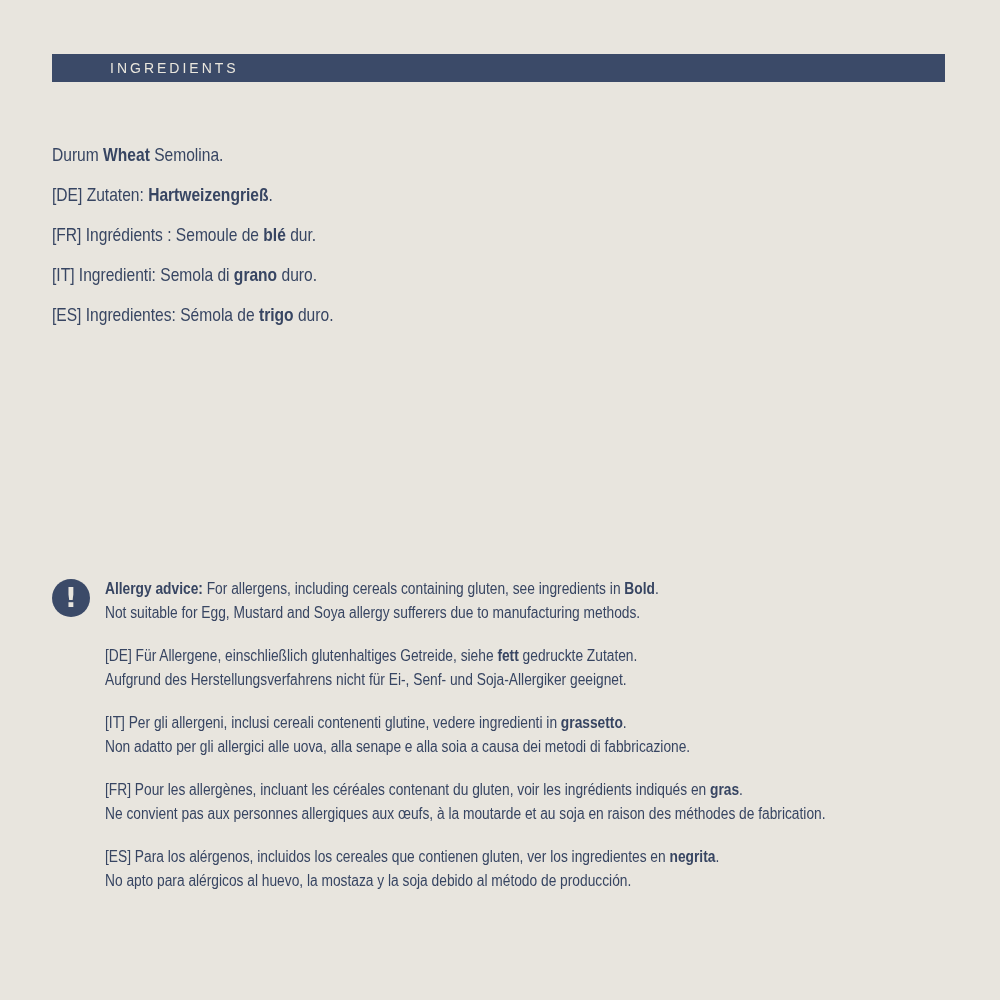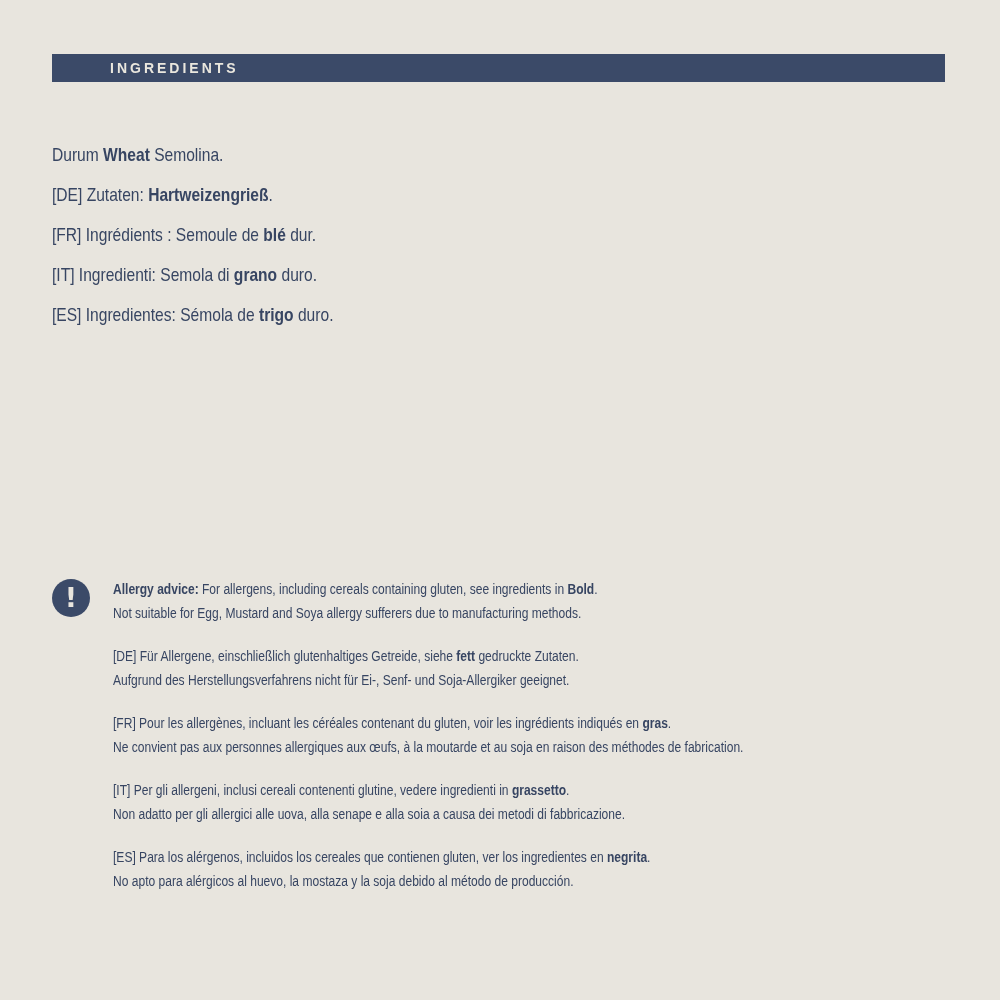--- a/index.html
+++ b/index.html
@@ -26,21 +26,21 @@
     width: 893px;
     height: 28px;
     background: #3b4a68;
     display: flex;
     align-items: center;
   }
   .header-title {
     margin-left: 14px;
     color: #eae7de;
     font-size: 14px;
-    font-weight: bold;
+    font-weight: normal;
     letter-spacing: 3px;
     white-space: nowrap;
     padding-left: 44px;
   }
   .ingredients {
     position: absolute;
     left: 52px;
     top: 105px;
     margin-top: 39px;
   }
@@ -72,22 +72,22 @@
     line-height: 1;
     padding-bottom: 2px;
   }
   .allergy-text {
     position: absolute;
     left: 105px;
     top: 577px;
     width: 880px;
   }
   .allergy-text p {
-    margin: 0 0 19px 8px;
-    font-size: 14px;
+    margin: 0 0 19px 0;
+    font-size: 16px;
     line-height: 24px;
   }
   .al-line {
     display: block;
     white-space: nowrap;
     transform: scaleX(0.86);
     transform-origin: 0 50%;
   }
   .b {
     font-weight: bold;
@@ -117,26 +117,26 @@
   <div class="allergy-text">
     <p>
       <span class="al-line"><span class="b">Allergy advice:</span><span> For allergens, including cereals containing gluten, see ingredients in </span><span class="b">Bold</span><span>.</span></span>
       <span class="al-line"><span>Not suitable for Egg, Mustard and Soya allergy sufferers due to manufacturing methods.</span></span>
     </p>
     <p>
       <span class="al-line"><span>[DE] Für Allergene, einschließlich glutenhaltiges Getreide, siehe </span><span class="b">fett</span><span> gedruckte Zutaten.</span></span>
       <span class="al-line"><span>Aufgrund des Herstellungsverfahrens nicht für Ei-, Senf- und Soja-Allergiker geeignet.</span></span>
     </p>
     <p>
+      <span class="al-line"><span>[IT] Per gli allergeni, inclusi cereali contenenti glutine, vedere ingredienti in </span><span class="b">grassetto</span><span>.</span></span>
+      <span class="al-line"><span>Non adatto per gli allergici alle uova, alla senape e alla soia a causa dei metodi di fabbricazione.</span></span>
+    </p>
+    <p>
       <span class="al-line"><span>[FR] Pour les allergènes, incluant les céréales contenant du gluten, voir les ingrédients indiqués en </span><span class="b">gras</span><span>.</span></span>
       <span class="al-line"><span>Ne convient pas aux personnes allergiques aux œufs, à la moutarde et au soja en raison des méthodes de fabrication.</span></span>
-    </p>
-    <p>
-      <span class="al-line"><span>[IT] Per gli allergeni, inclusi cereali contenenti glutine, vedere ingredienti in </span><span class="b">grassetto</span><span>.</span></span>
-      <span class="al-line"><span>Non adatto per gli allergici alle uova, alla senape e alla soia a causa dei metodi di fabbricazione.</span></span>
     </p>
     <p>
       <span class="al-line"><span>[ES] Para los alérgenos, incluidos los cereales que contienen gluten, ver los ingredientes en </span><span class="b">negrita</span><span>.</span></span>
       <span class="al-line"><span>No apto para alérgicos al huevo, la mostaza y la soja debido al método de producción.</span></span>
     </p>
   </div>
 
 </div>
 
 </body></html>

